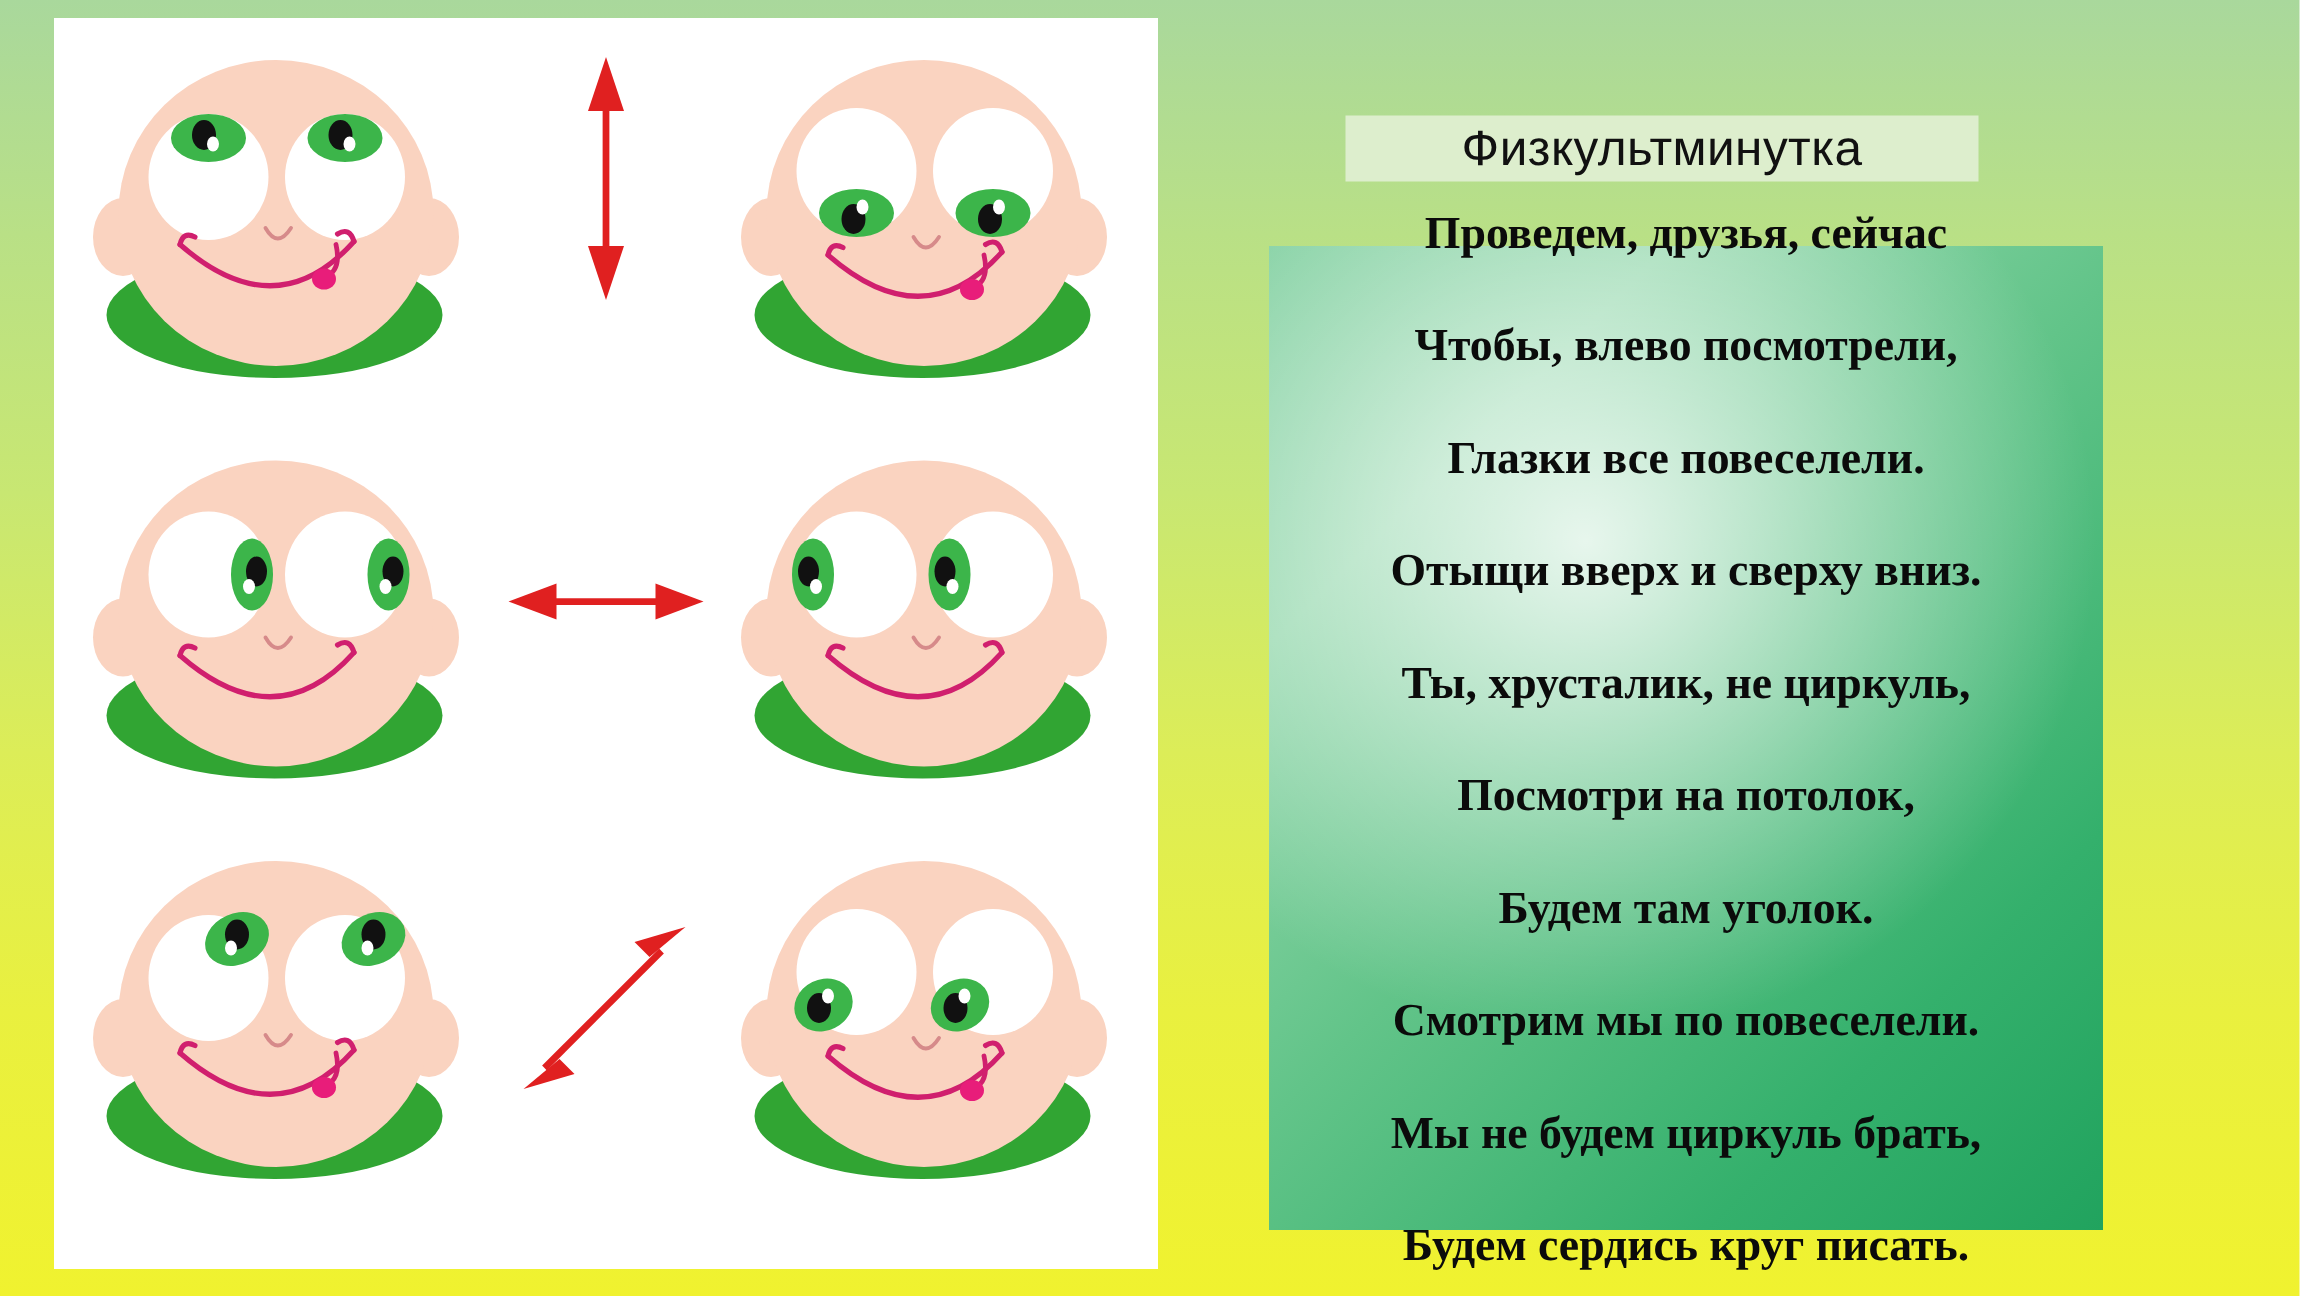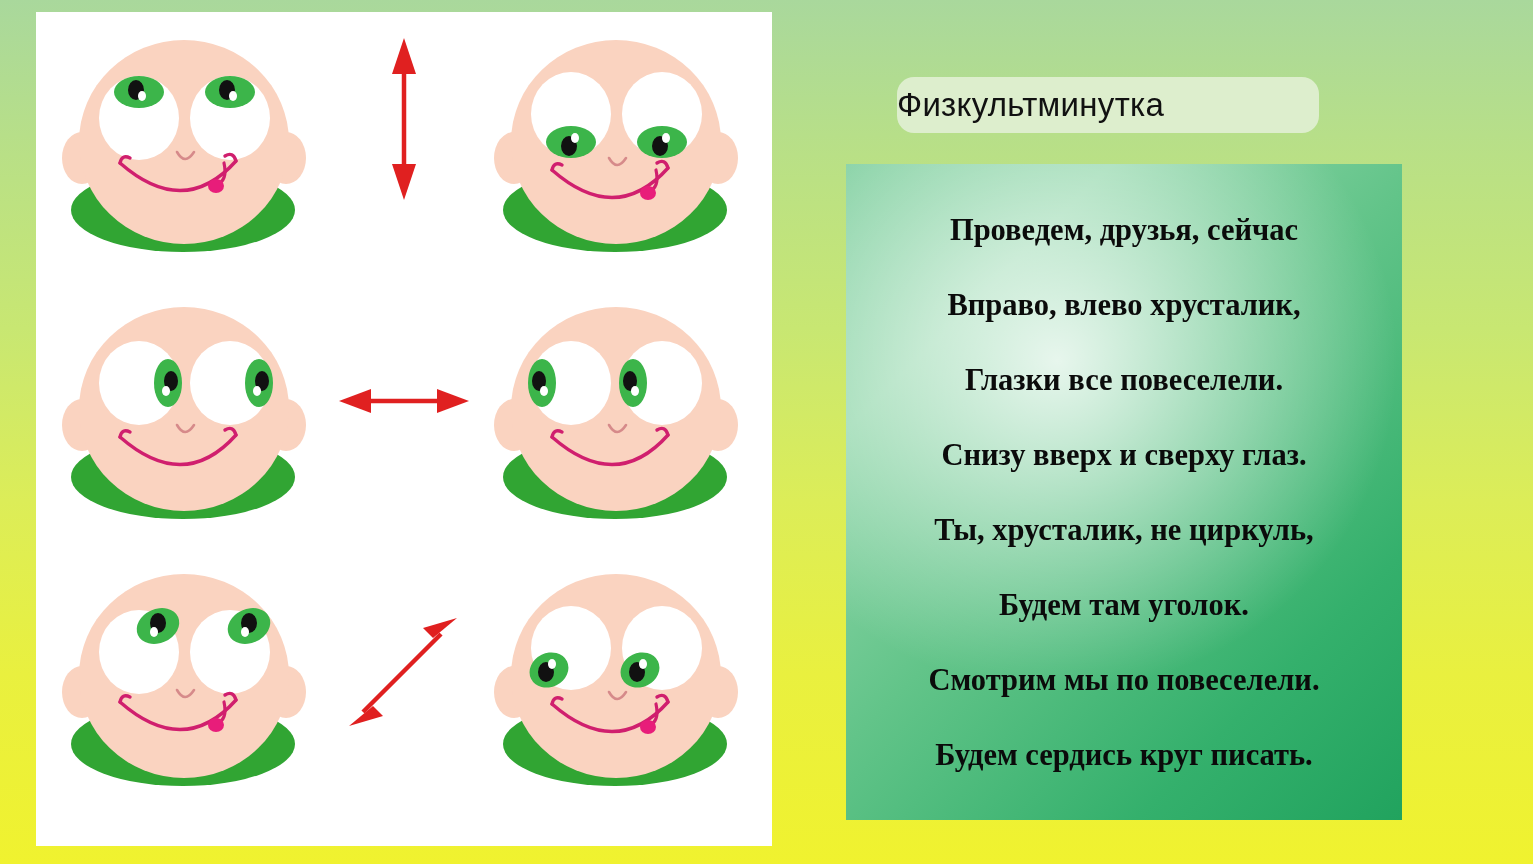--- a/index.html
+++ b/index.html
@@ -46,26 +46,25 @@
     width: 170px;
     height: 248px;
   }
 
   
   #title-box {
     position: absolute;
     left: 897px;
     top: 77px;
     width: 422px;
-    height: 56px;
+    height: 44px;
     background: #ddeecd;
     display: flex;
     align-items: center;
-    justify-content: flex-start;
-    border-radius: 17px;
+    justify-content: center;
   }
   #title-text {
     font-family: "Liberation Sans", sans-serif;
     font-size: 33px;
     color: #111111;
     letter-spacing: 0.3px;
     white-space: nowrap;
   }
 
   
@@ -262,22 +261,24 @@
     </div>
 
   </div>
 
   <div id="title-box">
     <span id="title-text">Физкультминутка</span>
   </div>
 
   <div id="poem-panel">
     <div class="poem-line">Проведем, друзья, сейчас</div>
-    <div class="poem-line">Вправо, влево хрусталик,</div>
+    <div class="poem-line">Чтобы, влево посмотрели,</div>
     <div class="poem-line">Глазки все повеселели.</div>
-    <div class="poem-line">Снизу вверх и сверху глаз.</div>
+    <div class="poem-line">Отыщи вверх и сверху вниз.</div>
     <div class="poem-line">Ты, хрусталик, не циркуль,</div>
+    <div class="poem-line">Посмотри на потолок,</div>
     <div class="poem-line">Будем там уголок.</div>
     <div class="poem-line">Смотрим мы по повеселели.</div>
+    <div class="poem-line">Мы не будем циркуль брать,</div>
     <div class="poem-line">Будем сердись круг писать.</div>
   </div>
 
 </div>
 
 </body></html>

